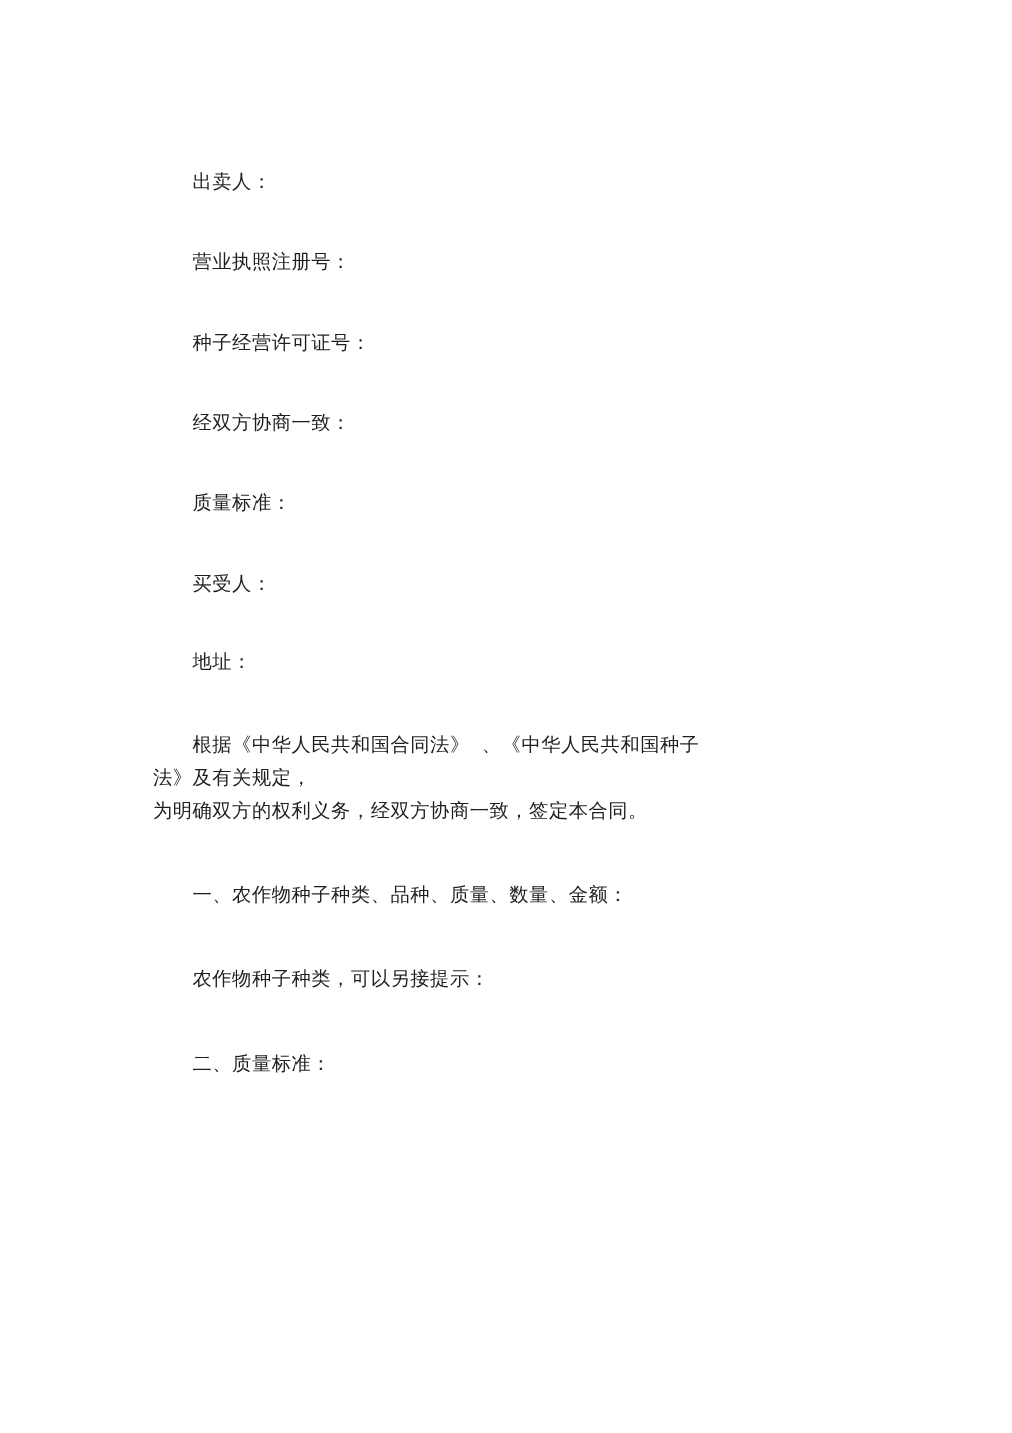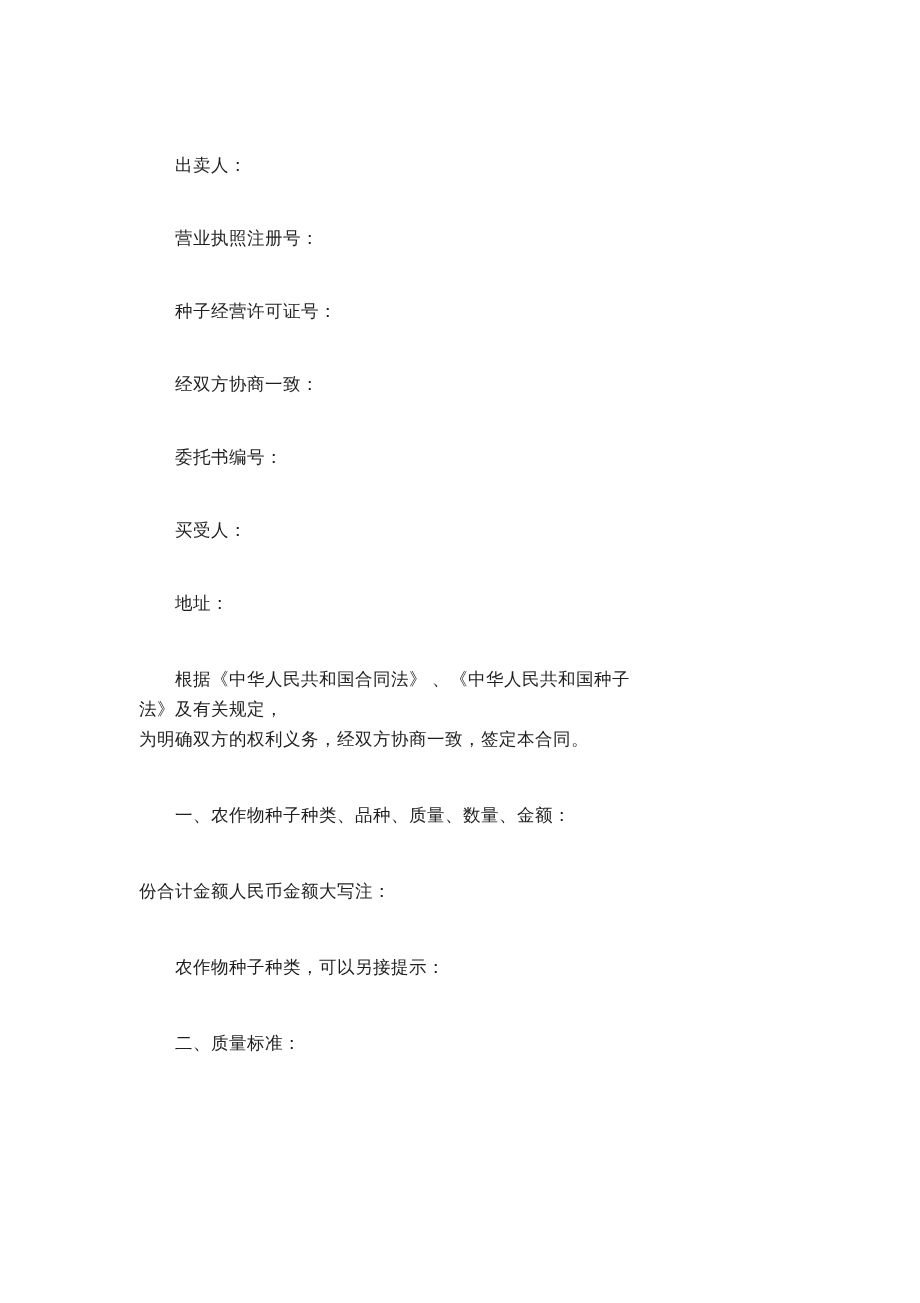--- a/index.html
+++ b/index.html
@@ -15,54 +15,53 @@
     overflow: hidden;
     box-sizing: border-box;
     padding: 150px 100px 0 139px;
     font-family: "Liberation Serif", "DejaVu Serif", serif;
     font-size: 17.5px;
     line-height: 30px;
     color: #1e1e1e;
     letter-spacing: 0.5px;
   }
   .para { margin: 0 0 43px 0; }
-  .para.g { margin-bottom: 46px; }
+  .para.g { margin-bottom: 46px; font-family: Liberation Mono, monospace; }
   .para.mb38 { margin-bottom: 38px; }
   .para.last { margin-bottom: 0; }
   .indent { text-indent: 36px; }
   .line { display: block; }
 </style>
 </head>
 <body>
 
 <div class="page">
 
   <div class="para indent">出卖人：</div>
 
   <div class="para indent">营业执照注册号：</div>
 
   <div class="para indent">种子经营许可证号：</div>
 
   <div class="para indent">经双方协商一致：</div>
 
-  <div class="para indent">委托书编号：</div>
+  <div class="para indent">质量标准：</div>
 
   <div class="para indent">买受人：</div>
 
   <div class="para g indent">地址：</div>
 
   <div class="para g">
     <span class="line indent">根据《中华人民共和国合同法》 、《中华人民共和国种子法》及有关规定，</span>
     <span class="line">为明确双方的权利义务，经双方协商一致，签定本合同。</span>
   </div>
 
   <div class="para g indent">一、农作物种子种类、品种、质量、数量、金额：</div>
 
   <div class="para g">
-    <span class="line">份合计金额人民币金额大写注：</span>
   </div>
 
   <div class="para g indent">农作物种子种类，可以另接提示：</div>
 
 
   <div class="para last indent">二、质量标准：</div>
 
 </div>
 
 </body></html>

